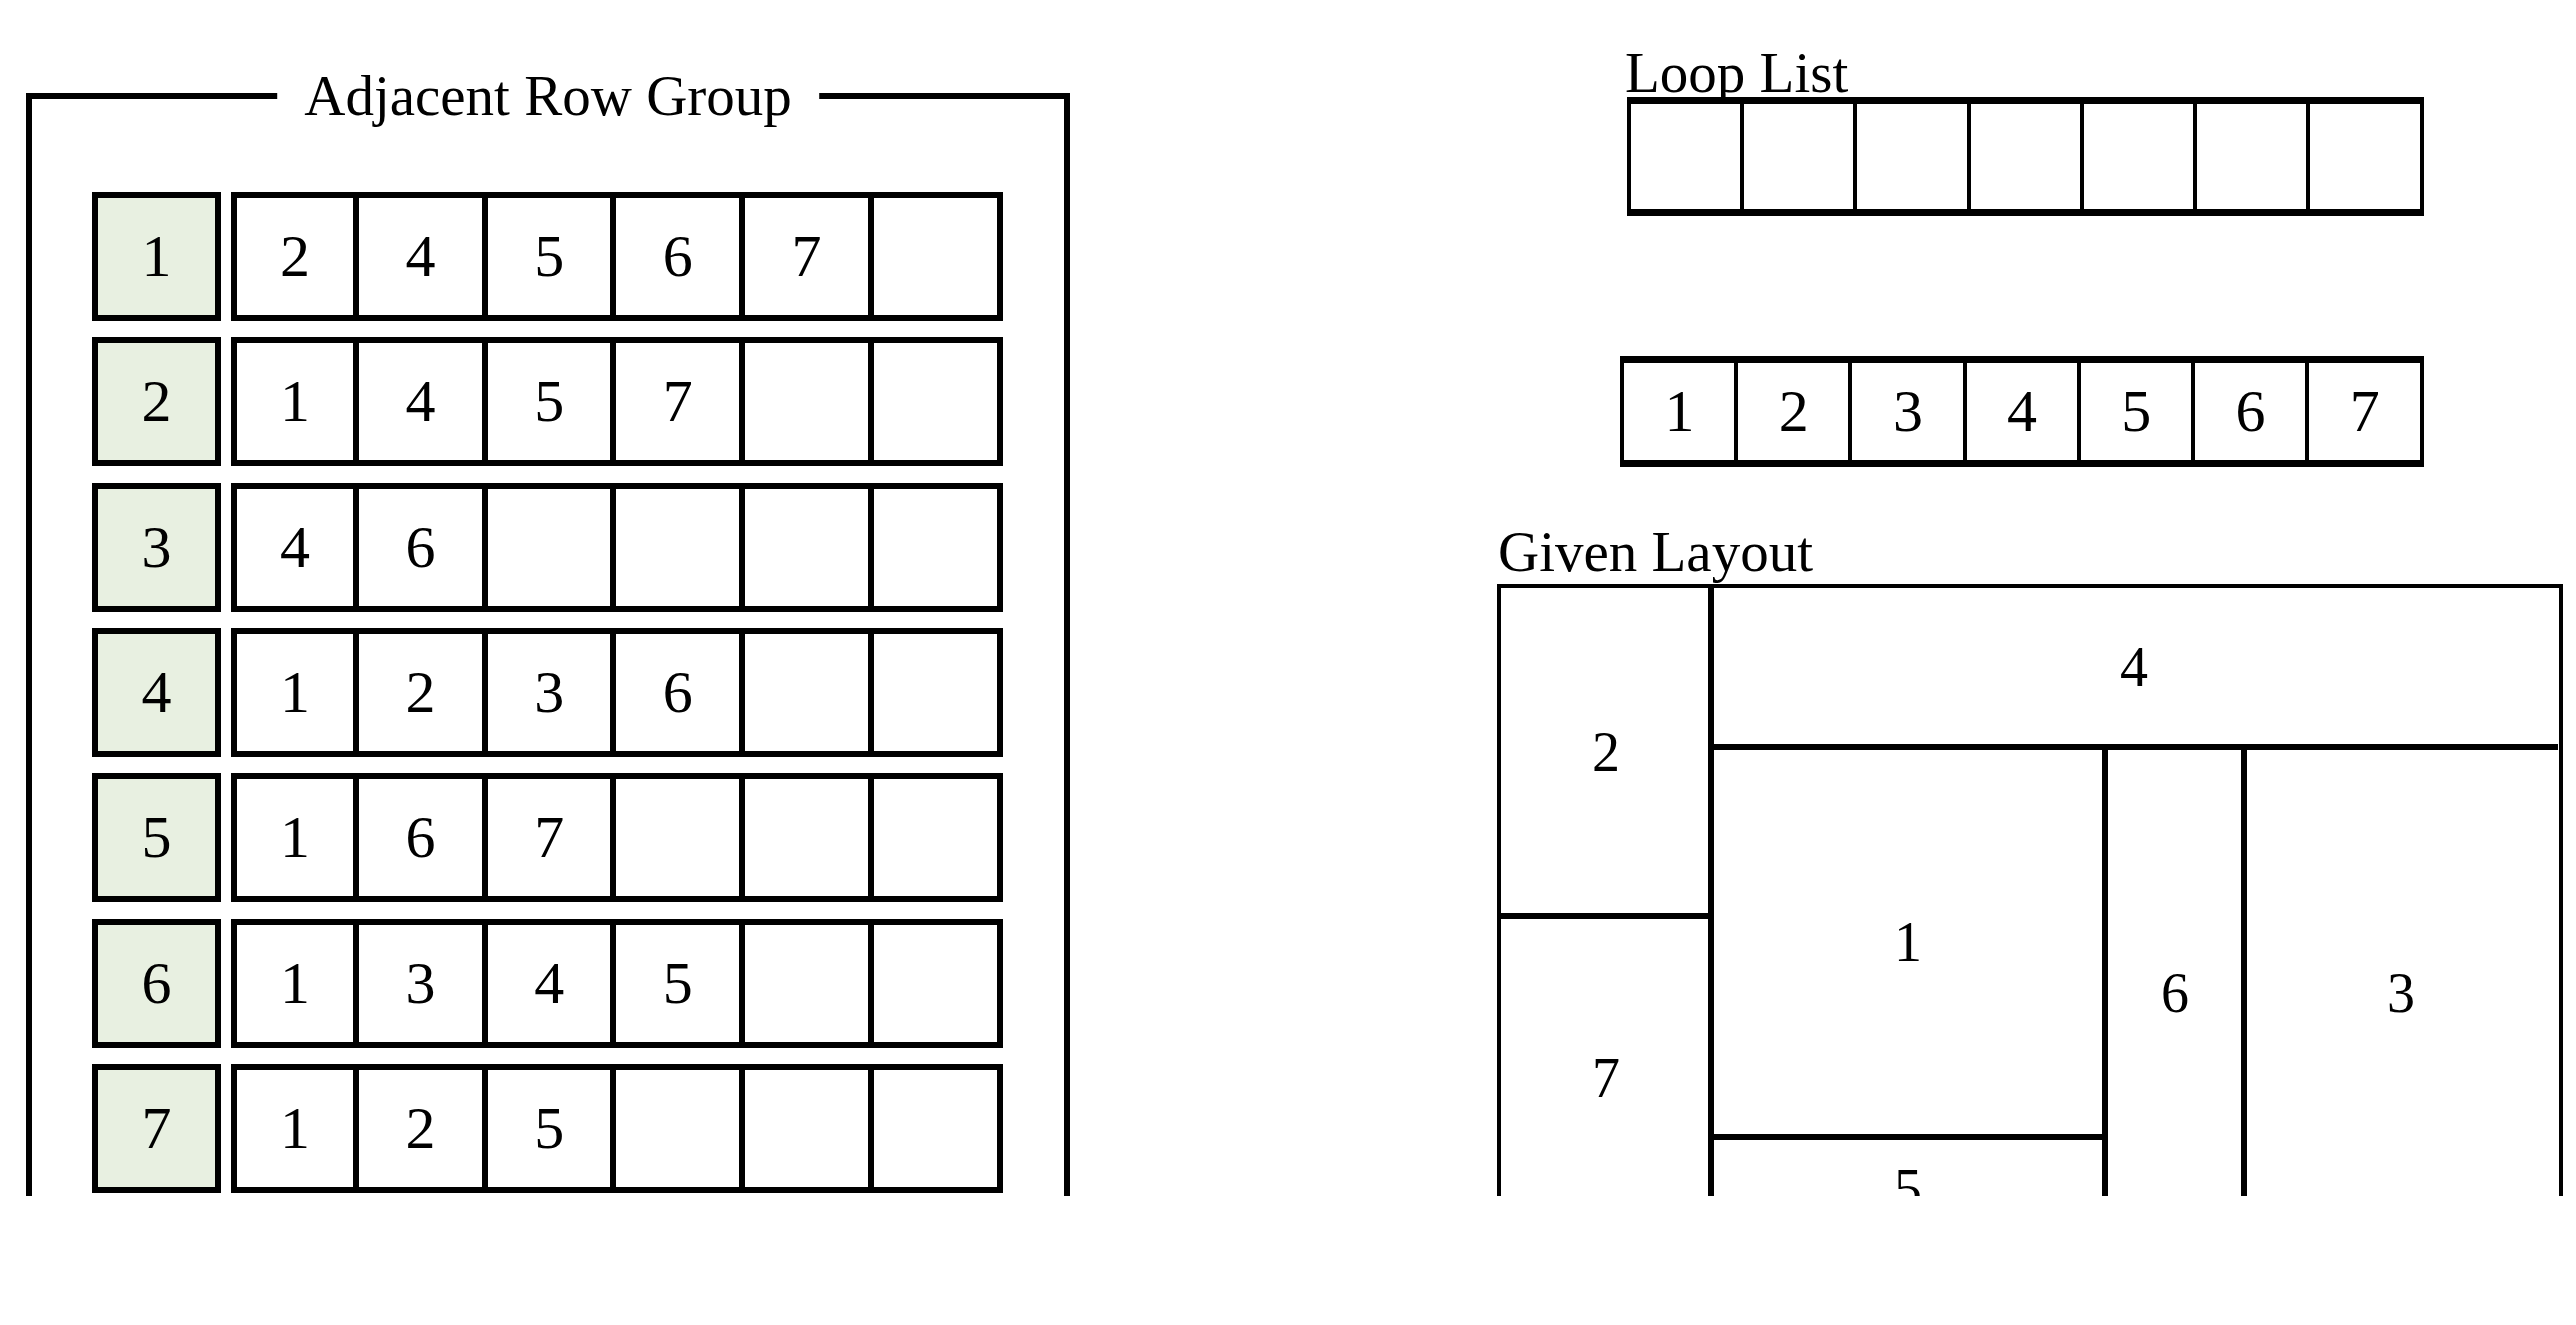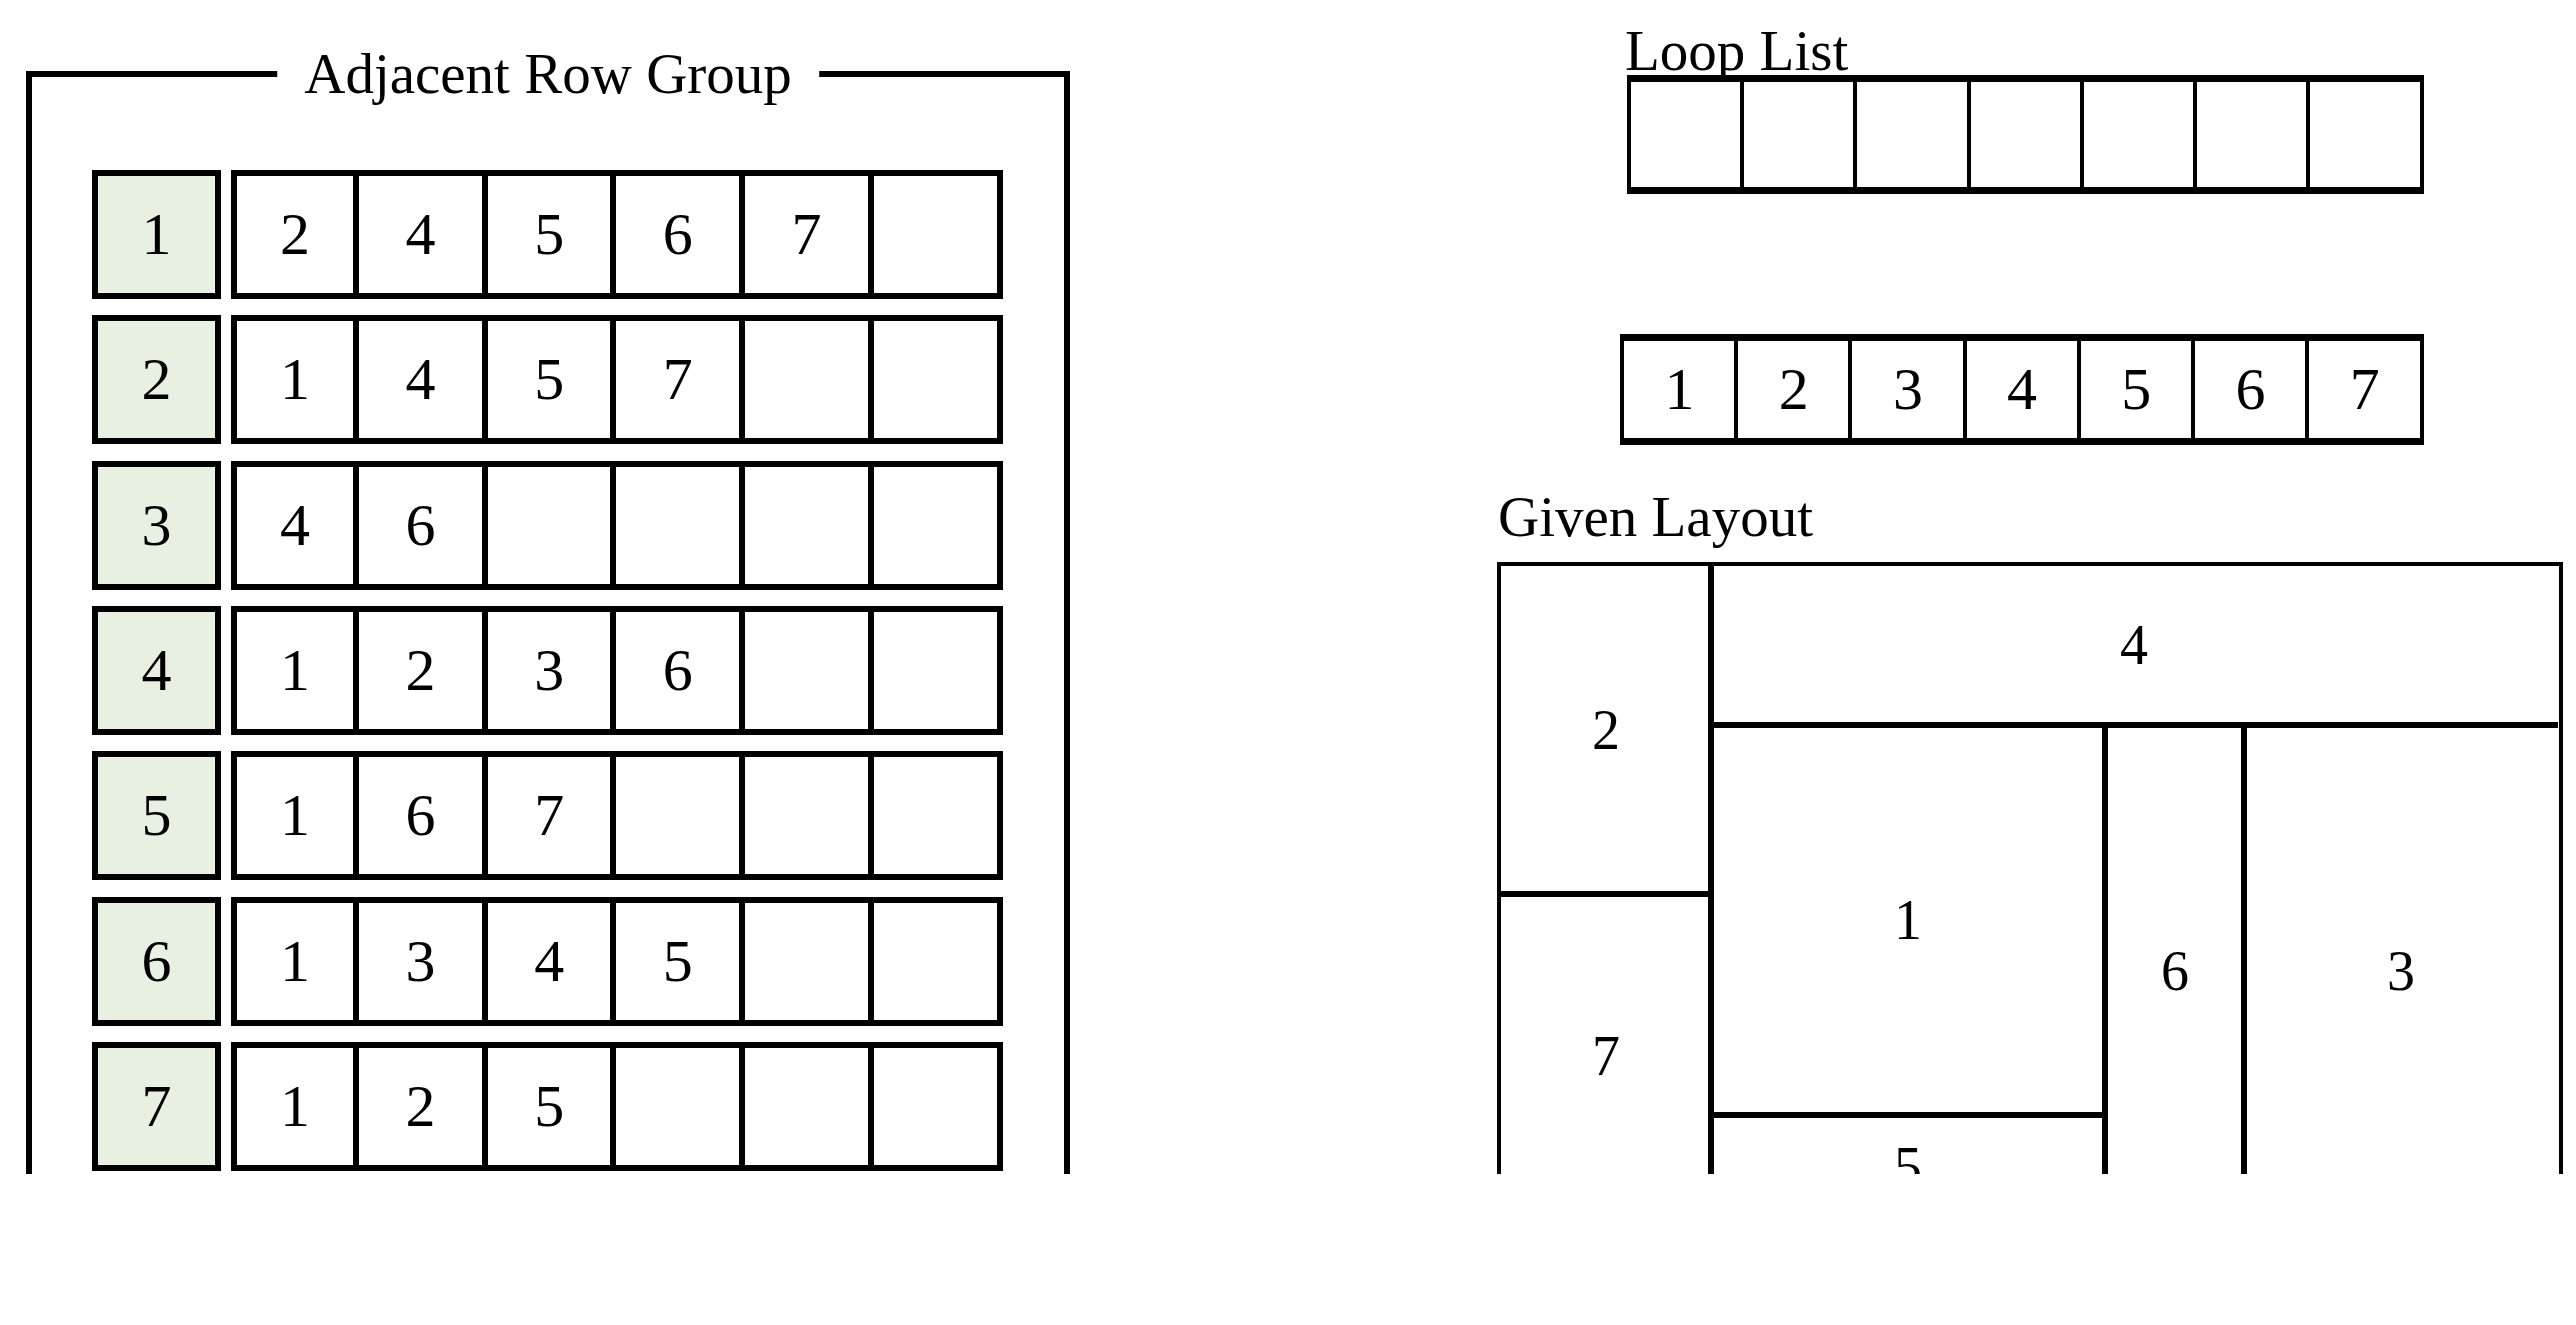--- a/index.html
+++ b/index.html
@@ -4,20 +4,21 @@
 <style>
   html, body { margin: 0; padding: 0; background: #ffffff; }
   .canvas {
     position: relative;
     width: 2576px;
     height: 1174px;
     background: #ffffff;
     font-family: "Liberation Serif", "DejaVu Serif", serif;
     color: #000;
     overflow: hidden;
+    margin-top: 22px;
   }
 
   
   .arg-box {
     position: absolute;
     left: 26px; top: 71px;
     width: 1044px; height: 1136px;
     border: 6.4px solid #000;
     box-sizing: border-box;
   }
@@ -205,21 +206,21 @@
   <div class="strip wait-strip" style="left:1620px; top:334px">
     <div class="cell">1</div>
     <div class="cell">2</div>
     <div class="cell">3</div>
     <div class="cell">4</div>
     <div class="cell">5</div>
     <div class="cell">6</div>
     <div class="cell">7</div>
   </div>
 
-  <div class="list-label" style="left:1498px; top:486px">Given Layout</div>
+  <div class="list-label" style="left:1498px; top:499px">Given Layout</div>
   <div class="layout-box">
 
     <div class="lline" style="left:207px; top:0; width:5.6px; height:652px"></div>
     <div class="lline" style="left:0; top:325px; width:213px; height:6.4px"></div>
     <div class="lline" style="left:210px; top:156px; width:847px; height:5.6px"></div>
     <div class="lline" style="left:601px; top:156px; width:5.6px; height:496px"></div>
     <div class="lline" style="left:740px; top:156px; width:5.6px; height:496px"></div>
     <div class="lline" style="left:210px; top:546px; width:397px; height:6.4px"></div>
 
     <div class="region-label" style="left:105px; top:164px">2</div>

